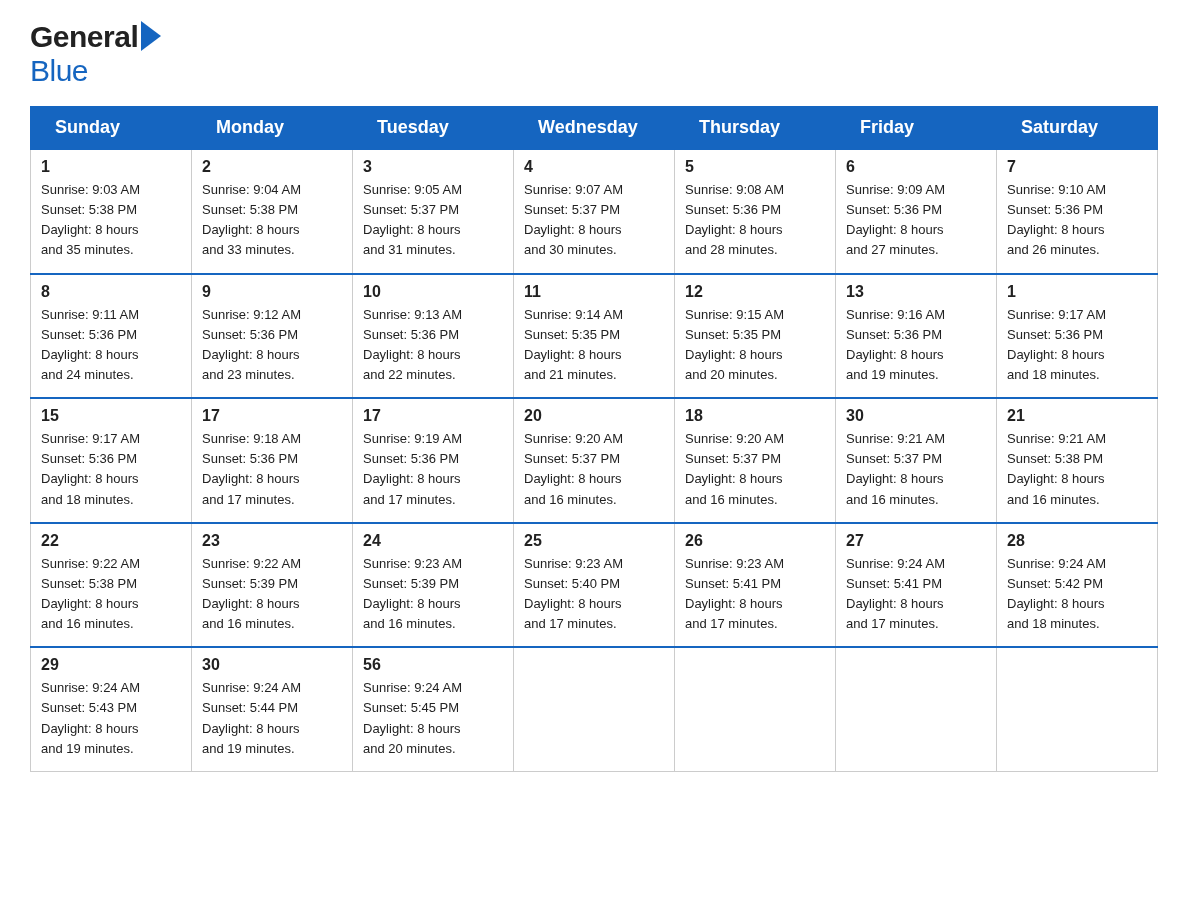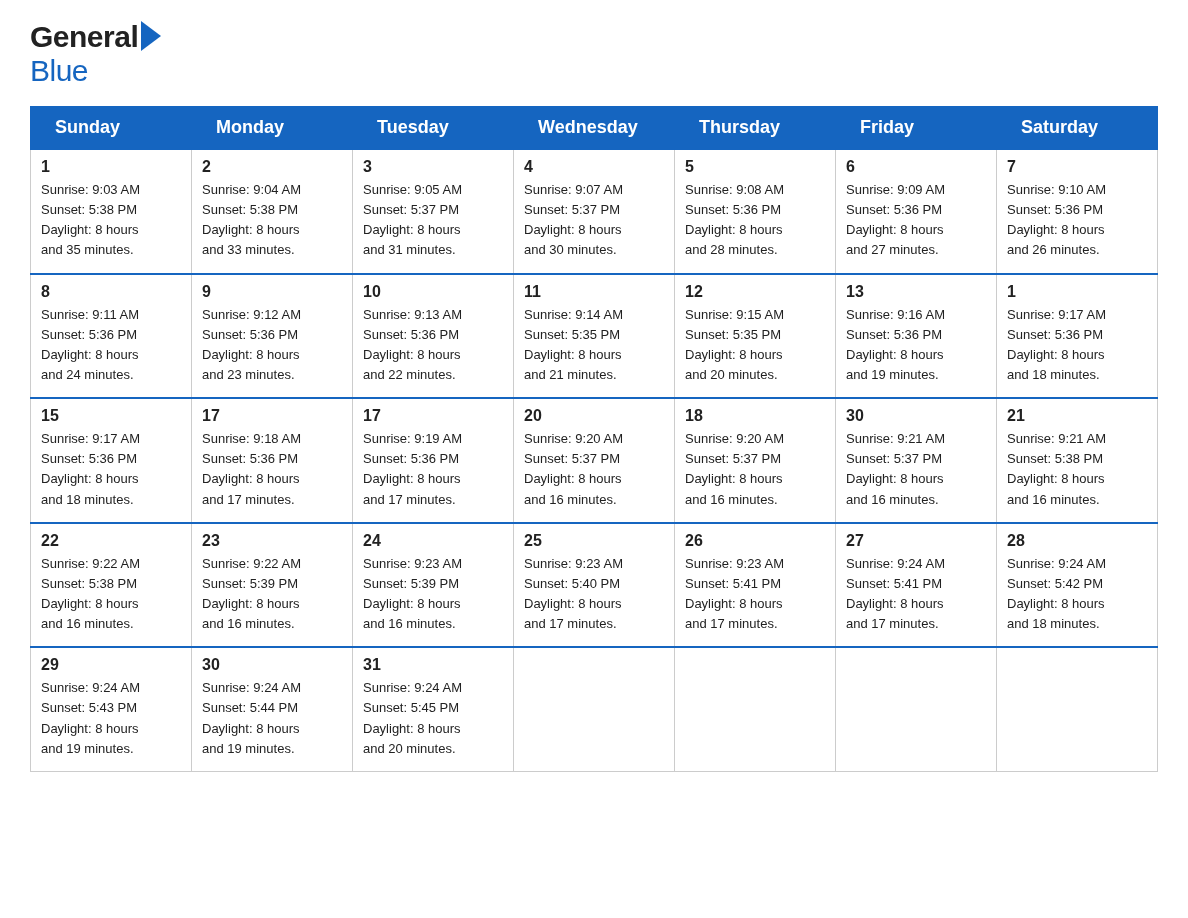--- a/index.html
+++ b/index.html
@@ -233,21 +233,21 @@
       <tr>
         <td>
           <span class="day-num">29</span>
           <div class="day-info">Sunrise: 9:24 AM<br>Sunset: 5:43 PM<br>Daylight: 8 hours<br>and 19 minutes.</div>
         </td>
         <td>
           <span class="day-num">30</span>
           <div class="day-info">Sunrise: 9:24 AM<br>Sunset: 5:44 PM<br>Daylight: 8 hours<br>and 19 minutes.</div>
         </td>
         <td>
-          <span class="day-num">31</span>
+          <span class="day-num">56</span>
           <div class="day-info">Sunrise: 9:24 AM<br>Sunset: 5:45 PM<br>Daylight: 8 hours<br>and 20 minutes.</div>
         </td>
         <td class="empty-cell"></td>
         <td class="empty-cell"></td>
         <td class="empty-cell"></td>
         <td class="empty-cell"></td>
       </tr>
     </tbody>
 </table>
 

